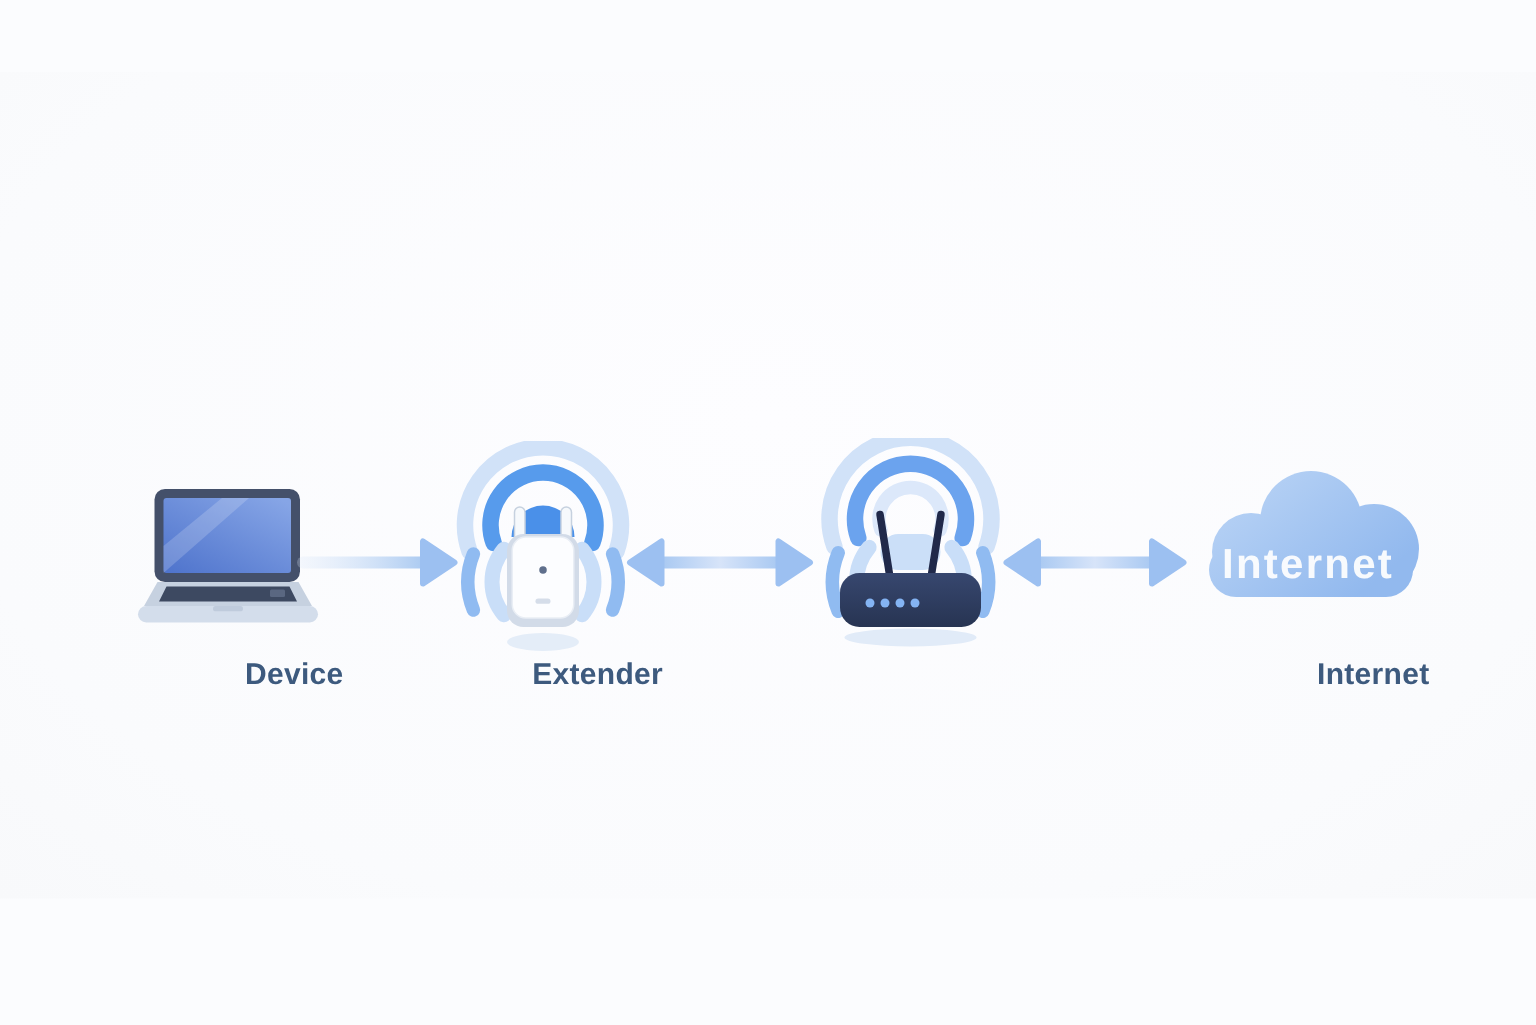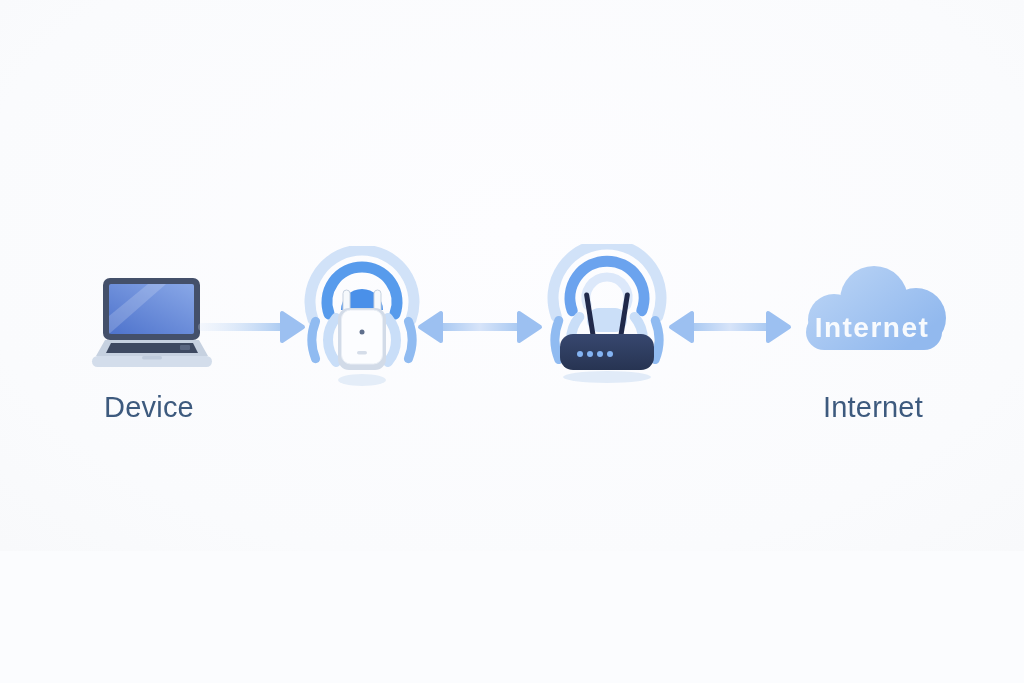--- a/index.html
+++ b/index.html
@@ -6,29 +6,30 @@
   body{
     width:1024px;height:683px;
     background:#fbfcfe;
     font-family:"Liberation Sans", sans-serif;
     overflow:hidden;
   }
   .stage{
     position:relative;
     width:1024px;height:551px;
     background:radial-gradient(ellipse at 50% 42%, #fdfdff 0%, #fafbfd 75%, #f8f9fb 100%);
+    margin-top:48px;
   }
   .abs{position:absolute;}
   .node-label{
     position:absolute;
     top:391px;
     width:160px;
-    text-align:center;
-    font-size:29px;
-    font-weight:400;
+    text-align:right;
+    font-size:20px;
+    font-weight:700;
     letter-spacing:.2px;
     color:#3d5a7e;
   }
   svg{display:block;}
 </style>
 </head>
 <body>
 
 <div class="stage">
 
@@ -160,15 +161,16 @@
     <g fill="url(#cld)">
       <circle cx="40" cy="64" r="26"></circle>
       <circle cx="80" cy="44" r="34"></circle>
       <circle cx="122" cy="62" r="30"></circle>
       <rect x="12" y="58" width="136" height="36" rx="18"></rect>
     </g>
     <text x="78" y="81" text-anchor="middle" font-family="Liberation Sans, sans-serif" font-size="28" font-weight="600" letter-spacing="1.5" fill="#ffffff" opacity="0.93">Internet</text>
   </svg>
 
   <div class="node-label" style="left:69px;">Device</div>
+  <div class="node-label" style="left:282px;">Extender</div>
   <div class="node-label" style="left:793px;">Internet</div>
 
 </div>
 
 </body></html>

